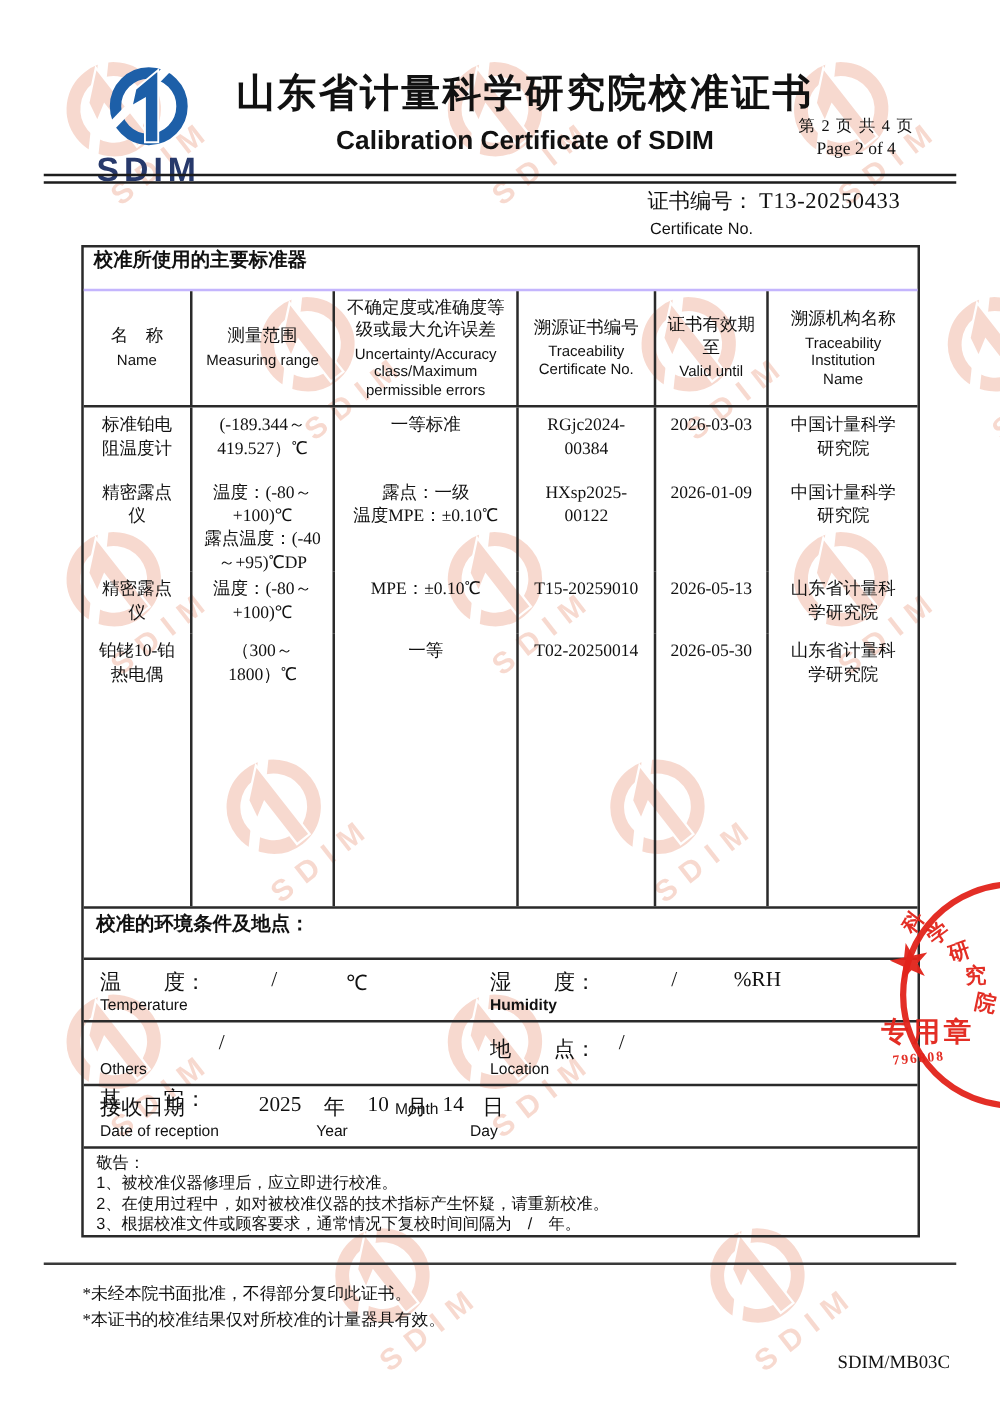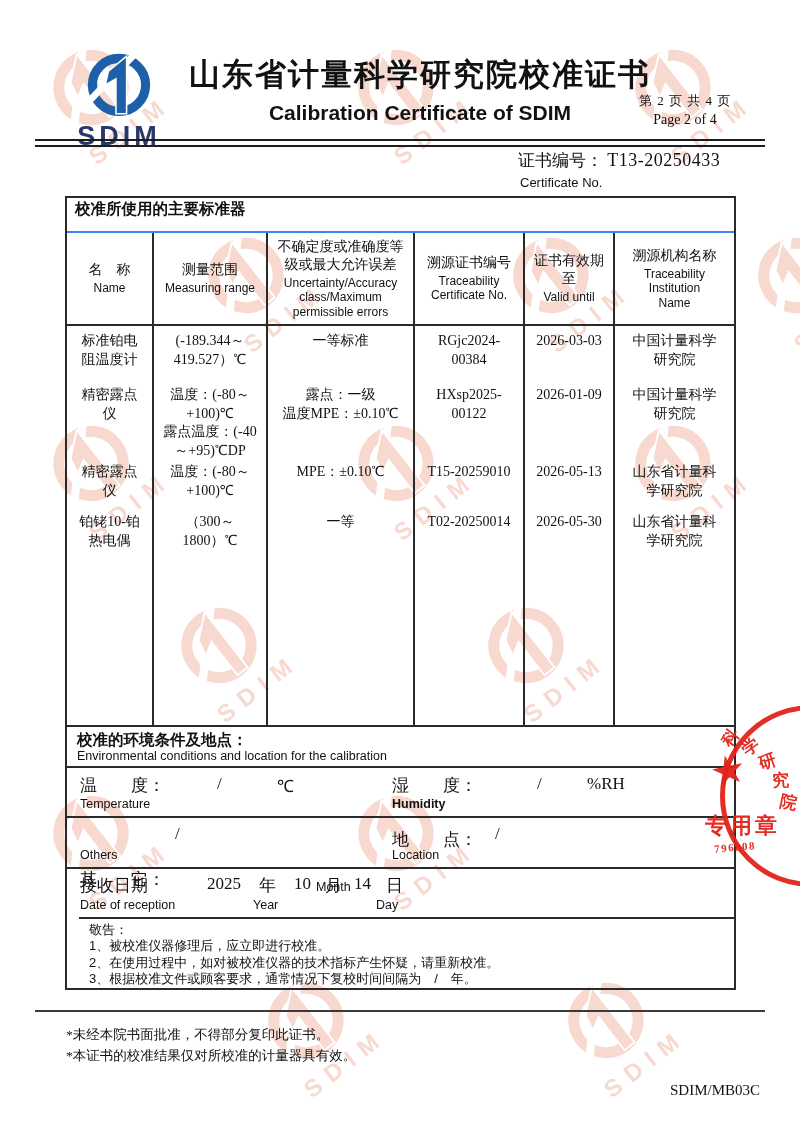--- a/index.html
+++ b/index.html
@@ -31,21 +31,21 @@
                border-bottom:2px solid #1d1d1d;z-index:2;}
   .certno{left:518px;top:149px;z-index:2;}
   .certno .l1{font-size:17px;}
   .certno .num{font-size:18px;letter-spacing:.5px;}
   .certno .l2{font-family:"Liberation Sans",sans-serif;font-size:13px;margin-top:3px;padding-left:2px;}
 
   
   .mainbox{left:65px;top:196px;width:671px;height:794px;border:2px solid #2a2a2a;
            box-sizing:border-box;z-index:1;display:flex;flex-direction:column;background:transparent;}
   .sec{box-sizing:border-box;}
-  .st-title{height:35px;border-bottom:2px solid #3b82f6;padding:2px 8px 0 8px;}
+  .st-title{height:35px;border-bottom:2px solid #c4b5fd;padding:2px 8px 0 8px;}
   .st-title .cn{font-family:"Liberation Sans",sans-serif;font-weight:bold;font-size:15.5px;line-height:18px;}
   .st-title .en{font-family:"Liberation Sans",sans-serif;font-size:12.5px;line-height:14px;}
 
   .cols{display:grid;grid-template-columns:87px 114px 147px 110px 90px 1fr;}
   .cols-header{height:94px;border-bottom:2px solid #2a2a2a;}
   .hcell{display:flex;flex-direction:column;justify-content:center;align-items:center;
          text-align:center;box-sizing:border-box;padding:2px 3px;}
   .hcell .cn{font-size:14px;line-height:18px;white-space:pre-line;}
   .hcell .en{font-family:"Liberation Sans",sans-serif;font-size:12px;line-height:14.5px;margin-top:2px;white-space:pre-line;}
   .csep{border-right:2px solid #2a2a2a;}
@@ -56,21 +56,21 @@
          padding-top:6px;white-space:pre-line;}
 
   .env-title{height:41px;border-top:2px solid #2a2a2a;padding:3px 10px 0 10px;}
   .env-title .cn{font-family:"Liberation Sans",sans-serif;font-weight:bold;font-size:15.5px;line-height:19px;}
   .env-title .en{font-family:"Liberation Sans",sans-serif;font-size:12.5px;line-height:15px;}
   .env-row{border-top:2px solid #2a2a2a;position:relative;}
   .env-row .zh{font-size:17px;}
   .env-row .sub{font-family:"Liberation Sans",sans-serif;font-size:12.5px;}
   .row-th{height:50px;} .row-ol{height:52px;} .row-rc{height:50px;}
   .notice{border-top:2px solid #2a2a2a;flex:1;padding:3px 10px 0 10px;
-          font-family:"Liberation Sans",sans-serif;font-size:13px;line-height:16.5px;margin-left:12px;}
+          font-family:"Liberation Sans",sans-serif;font-size:13px;line-height:16.5px;}
 
   
   .rule-footer{left:35px;top:1010px;width:730px;border-top:2px solid #3a3a3a;z-index:2;}
   .footnotes{left:66px;top:1024px;font-size:13.5px;line-height:21px;z-index:2;}
   .doccode{left:610px;top:1082px;width:150px;text-align:right;font-size:15px;z-index:2;}
 
   
   .stamp{left:706px;top:698px;width:110px;height:195px;z-index:5;color:#e2231a;
          font-family:"Liberation Serif",serif;}
   .stamp-circle{position:absolute;left:14px;top:7px;width:172px;height:172px;border:5px solid #e2231a;
@@ -320,21 +320,20 @@
 1800）℃</div>
       <div class="dcell csep">一等</div>
       <div class="dcell csep">T02-20250014</div>
       <div class="dcell csep">2026-05-30</div>
       <div class="dcell">山东省计量科
 学研究院</div>
     </div>
 
     <div class="sec env-title">
       <div class="cn">校准的环境条件及地点：</div>
-      <div class="en">Environmental conditions and location for the calibration</div>
     </div>
 
     <div class="sec env-row row-th">
       <span class="zh abs" style="left:13px;top:6px;">温　　度：</span>
       <span class="zh abs" style="left:150px;top:6px;">/</span>
       <span class="zh abs" style="left:210px;top:6px;">℃</span>
       <span class="sub abs" style="left:13px;top:29px;">Temperature</span>
       <span class="zh abs" style="left:325px;top:6px;">湿　　度：</span>
       <span class="zh abs" style="left:470px;top:6px;">/</span>
       <span class="zh abs" style="left:520px;top:6px;">%RH</span>

